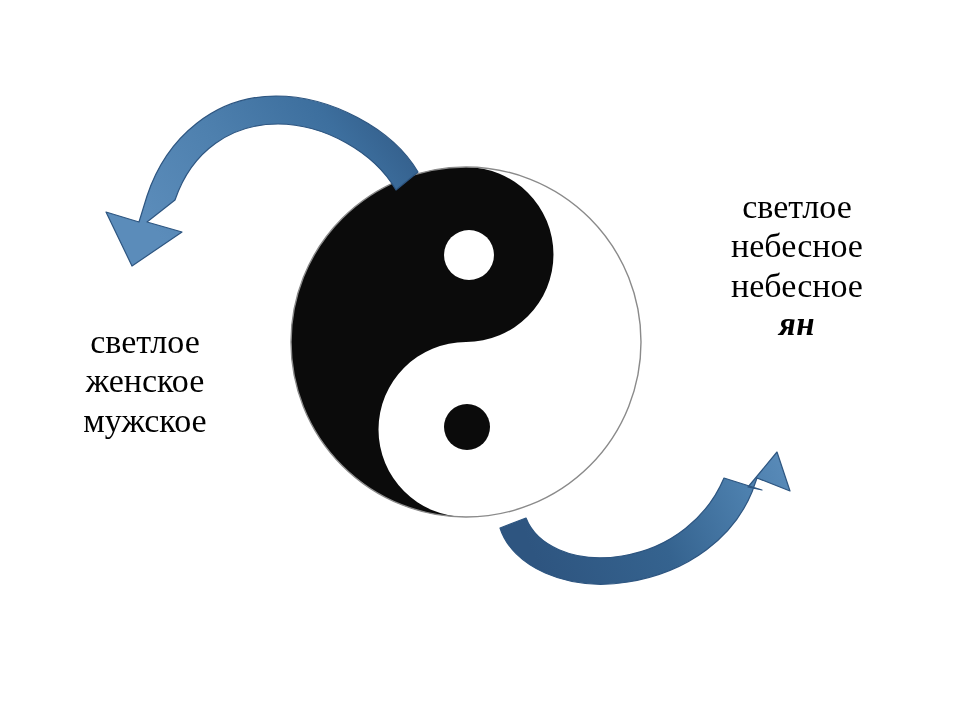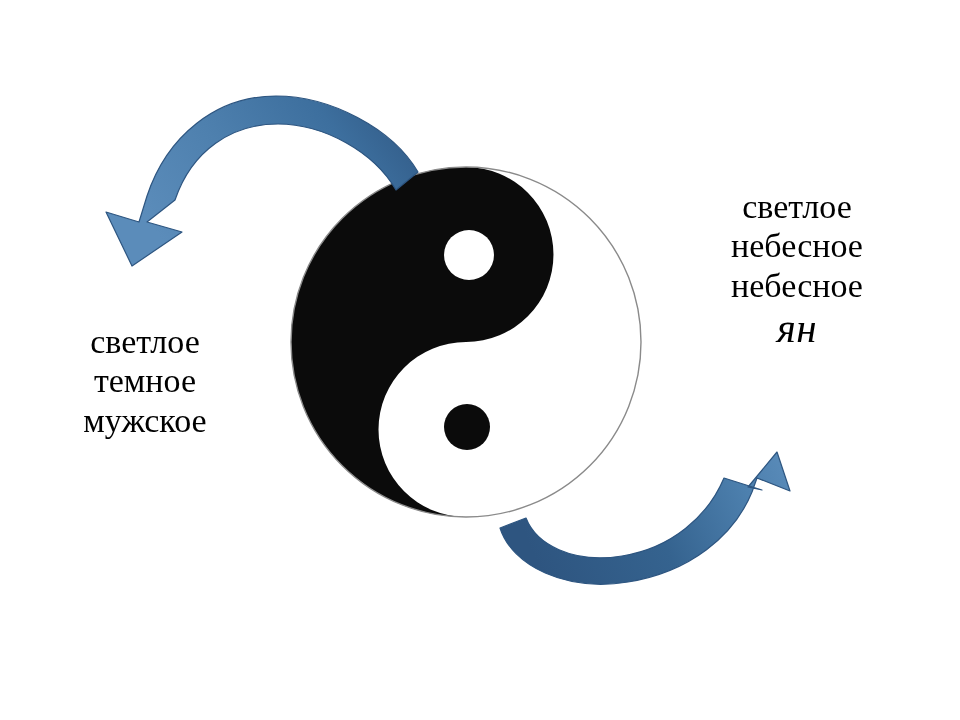--- a/index.html
+++ b/index.html
@@ -24,23 +24,23 @@
     color: #000000;
     line-height: 1.16;
     font-size: 34px;
     white-space: nowrap;
     user-select: none;
   }
   .label-block .line {
     display: block;
   }
   .label-block .line.accent {
-    font-weight: normal;
+    font-weight: bold;
     font-style: italic;
-    font-size: 41px;
+    font-size: 33px;
     letter-spacing: 0.5px;
   }
 
   #yin-label {
     left: 20px;
     top: 322px;
     width: 250px;
   }
   #yang-label {
     left: 672px;
@@ -135,21 +135,21 @@
              L 748,487
              L 762,490
              L 724,478
              C 708,516 672,548 622,556
              C 572,564 536,544 526,518
              Z"></path>
   </svg>
 
   <div id="yin-label" class="label-block">
     <span class="line">светлое</span>
-    <span class="line">темное</span>
+    <span class="line">женское</span>
     <span class="line">мужское</span>
   </div>
 
   <div id="yang-label" class="label-block">
     <span class="line">светлое</span>
     <span class="line">небесное</span>
     <span class="line">небесное</span>
     <span class="line accent">ян</span>
   </div>
 

